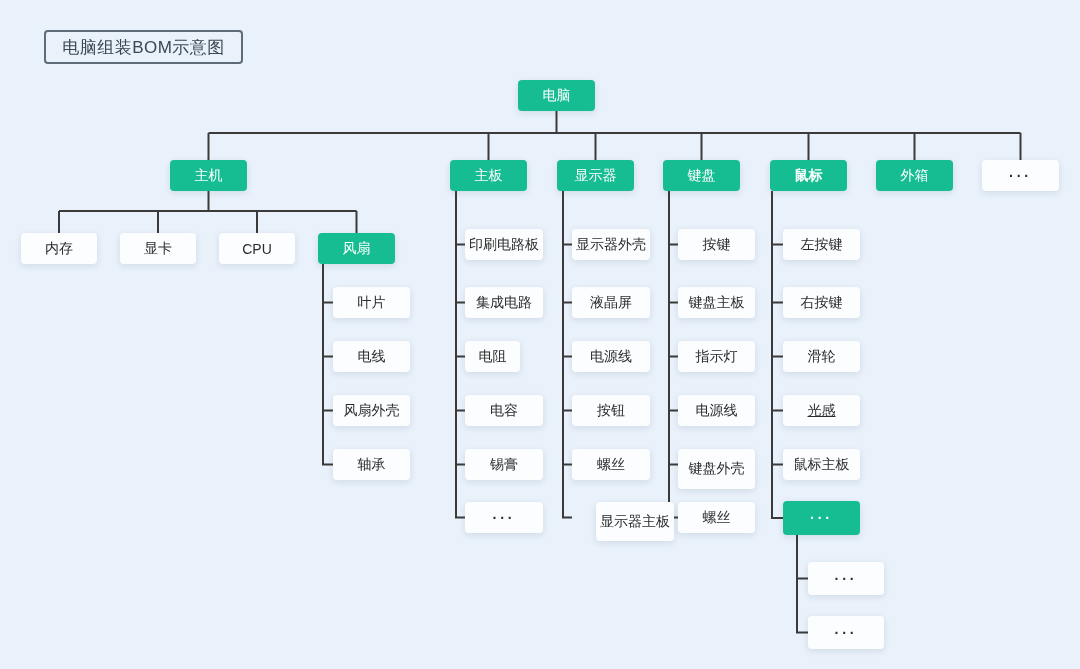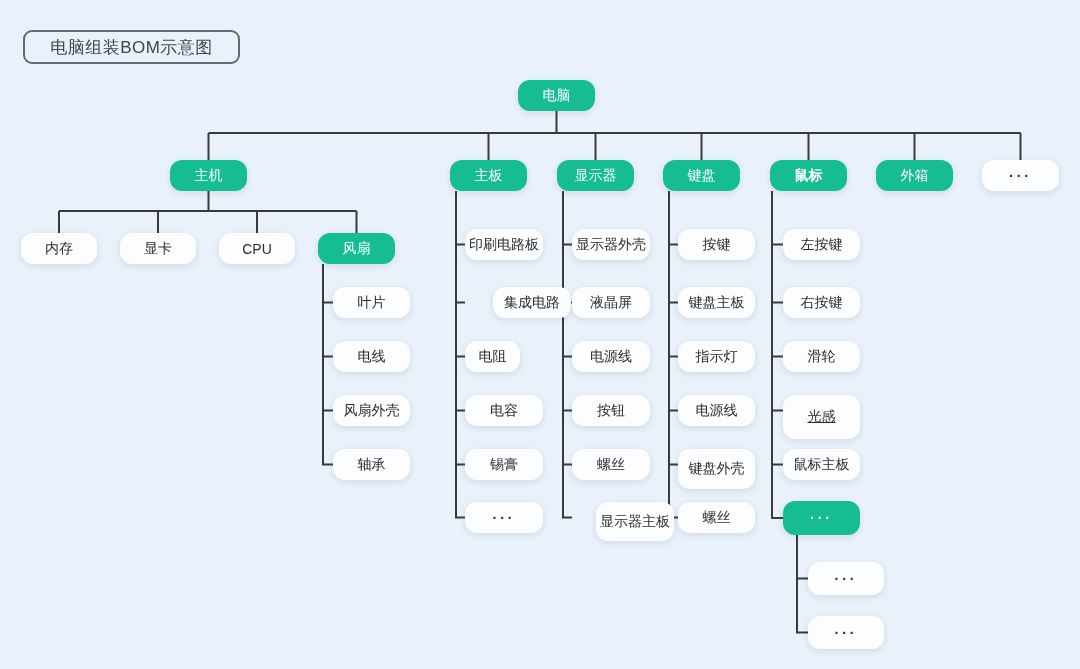--- a/index.html
+++ b/index.html
@@ -12,34 +12,34 @@
     background:var(--bg);
   }
   #canvas{
     position:relative;
     width:1080px;height:669px;
     background:var(--bg);
     overflow:hidden;
   }
   #wires{position:absolute;left:0;top:0;width:1080px;height:669px;}
   .title-box{
-    position:absolute;left:23px;top:30px;
-    width:217px;height:34px;
+    position:absolute;left:44px;top:30px;
+    width:199px;height:34px;
     box-sizing:border-box;
     border:2px solid var(--title-border);
-    border-radius:9px;
+    border-radius:4px;
     color:var(--title-text);
     font-size:17px;font-weight:500;
     display:flex;align-items:center;justify-content:center;
     letter-spacing:0.5px;
   }
   .node{
     position:absolute;
     box-sizing:border-box;
-    border-radius:12px;
+    border-radius:4px;
     display:flex;align-items:center;justify-content:center;
     font-size:14px;
     white-space:nowrap;
     box-shadow:0 2px 6px rgba(60,90,120,0.14);
   }
   .node.white{
     background:var(--white-node);
     color:var(--text-dark);
   }
   .node.green{
@@ -110,21 +110,21 @@
     <div class="node white" style="left: 21px; top: 233px; width: 76px; height: 31px;">内存</div>
     <div class="node white" style="left: 120px; top: 233px; width: 76px; height: 31px;">显卡</div>
     <div class="node white" style="left: 219px; top: 233px; width: 76px; height: 31px;">CPU</div>
     <div class="node green" style="left: 318px; top: 233px; width: 77px; height: 31px;">风扇</div>
     <div class="node white" style="left: 333px; top: 287px; width: 77px; height: 31px;">叶片</div>
     <div class="node white" style="left: 333px; top: 341px; width: 77px; height: 31px;">电线</div>
     <div class="node white" style="left: 333px; top: 395px; width: 77px; height: 31px;">风扇外壳</div>
     <div class="node white" style="left: 333px; top: 449px; width: 77px; height: 31px;">轴承</div>
     <div class="node green" style="left: 450px; top: 160px; width: 77px; height: 31px;">主板</div>
     <div class="node white" style="left: 465px; top: 229px; width: 78px; height: 31px;">印刷电路板</div>
-    <div class="node white" style="left: 465px; top: 287px; width: 78px; height: 31px; margin-left: 28px;">集成电路</div>
+    <div class="node white" style="left: 465px; top: 287px; width: 78px; height: 31px;">集成电路</div>
     <div class="node white" style="left: 465px; top: 341px; width: 55px; height: 31px;">电阻</div>
     <div class="node white" style="left: 465px; top: 395px; width: 78px; height: 31px;">电容</div>
     <div class="node white" style="left: 465px; top: 449px; width: 78px; height: 31px;">锡膏</div>
     <div class="node white dots" style="left: 465px; top: 502px; width: 78px; height: 31px;">···</div>
     <div class="node green" style="left: 557px; top: 160px; width: 77px; height: 31px;">显示器</div>
     <div class="node white" style="left: 572px; top: 229px; width: 78px; height: 31px;">显示器外壳</div>
     <div class="node white" style="left: 572px; top: 287px; width: 78px; height: 31px;">液晶屏</div>
     <div class="node white" style="left: 572px; top: 341px; width: 78px; height: 31px;">电源线</div>
     <div class="node white" style="left: 572px; top: 395px; width: 78px; height: 31px;">按钮</div>
     <div class="node white" style="left: 572px; top: 449px; width: 78px; height: 31px;">螺丝</div>
@@ -133,20 +133,20 @@
     <div class="node white" style="left: 678px; top: 229px; width: 77px; height: 31px;">按键</div>
     <div class="node white" style="left: 678px; top: 287px; width: 77px; height: 31px;">键盘主板</div>
     <div class="node white" style="left: 678px; top: 341px; width: 77px; height: 31px;">指示灯</div>
     <div class="node white" style="left: 678px; top: 395px; width: 77px; height: 31px;">电源线</div>
     <div class="node white" style="left: 678px; top: 449px; width: 77px; height: 40px;">键盘外壳</div>
     <div class="node white" style="left: 678px; top: 502px; width: 77px; height: 31px;">螺丝</div>
     <div class="node green" style="left: 770px; top: 160px; width: 77px; height: 31px; font-weight: bold;">鼠标</div>
     <div class="node white" style="left: 783px; top: 229px; width: 77px; height: 31px;">左按键</div>
     <div class="node white" style="left: 783px; top: 287px; width: 77px; height: 31px;">右按键</div>
     <div class="node white" style="left: 783px; top: 341px; width: 77px; height: 31px;">滑轮</div>
-    <div class="node white" style="left: 783px; top: 395px; width: 77px; height: 44px; text-decoration: underline;">光感</div>
+    <div class="node white" style="left: 783px; top: 395px; width: 77px; height: 31px; text-decoration: underline;">光感</div>
     <div class="node white" style="left: 783px; top: 449px; width: 77px; height: 31px;">鼠标主板</div>
     <div class="node green dots" style="left: 783px; top: 501px; width: 77px; height: 34px;">···</div>
     <div class="node white dots" style="left: 808px; top: 562px; width: 76px; height: 33px;">···</div>
     <div class="node white dots" style="left: 808px; top: 616px; width: 76px; height: 33px;">···</div>
     <div class="node green" style="left: 876px; top: 160px; width: 77px; height: 31px;">外箱</div>
     <div class="node white dots" style="left: 982px; top: 160px; width: 77px; height: 31px;">···</div>
   </div>
 
 </body></html>

